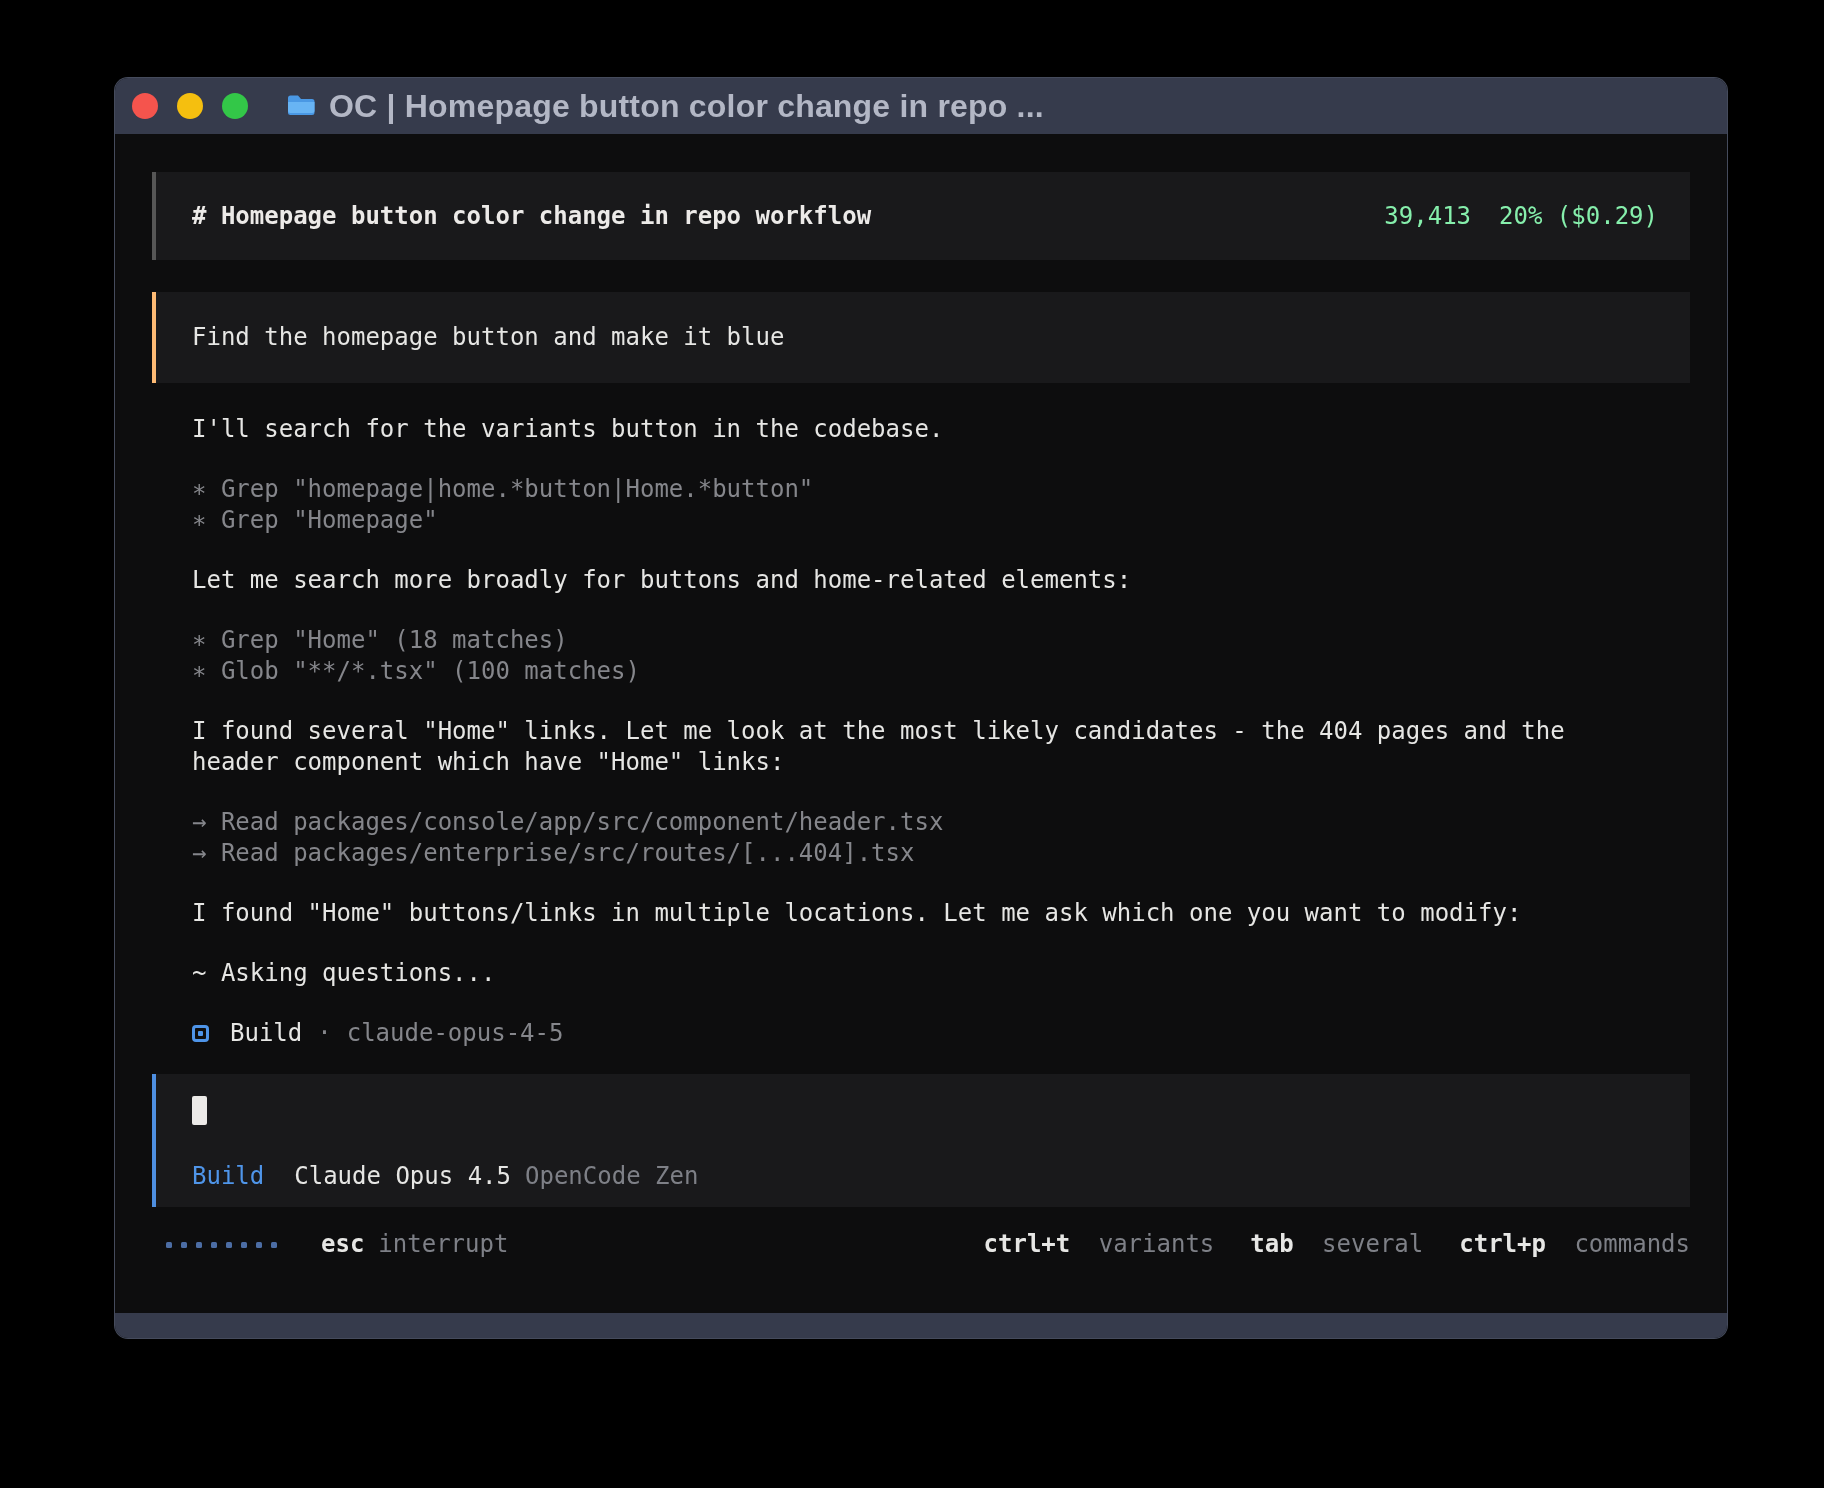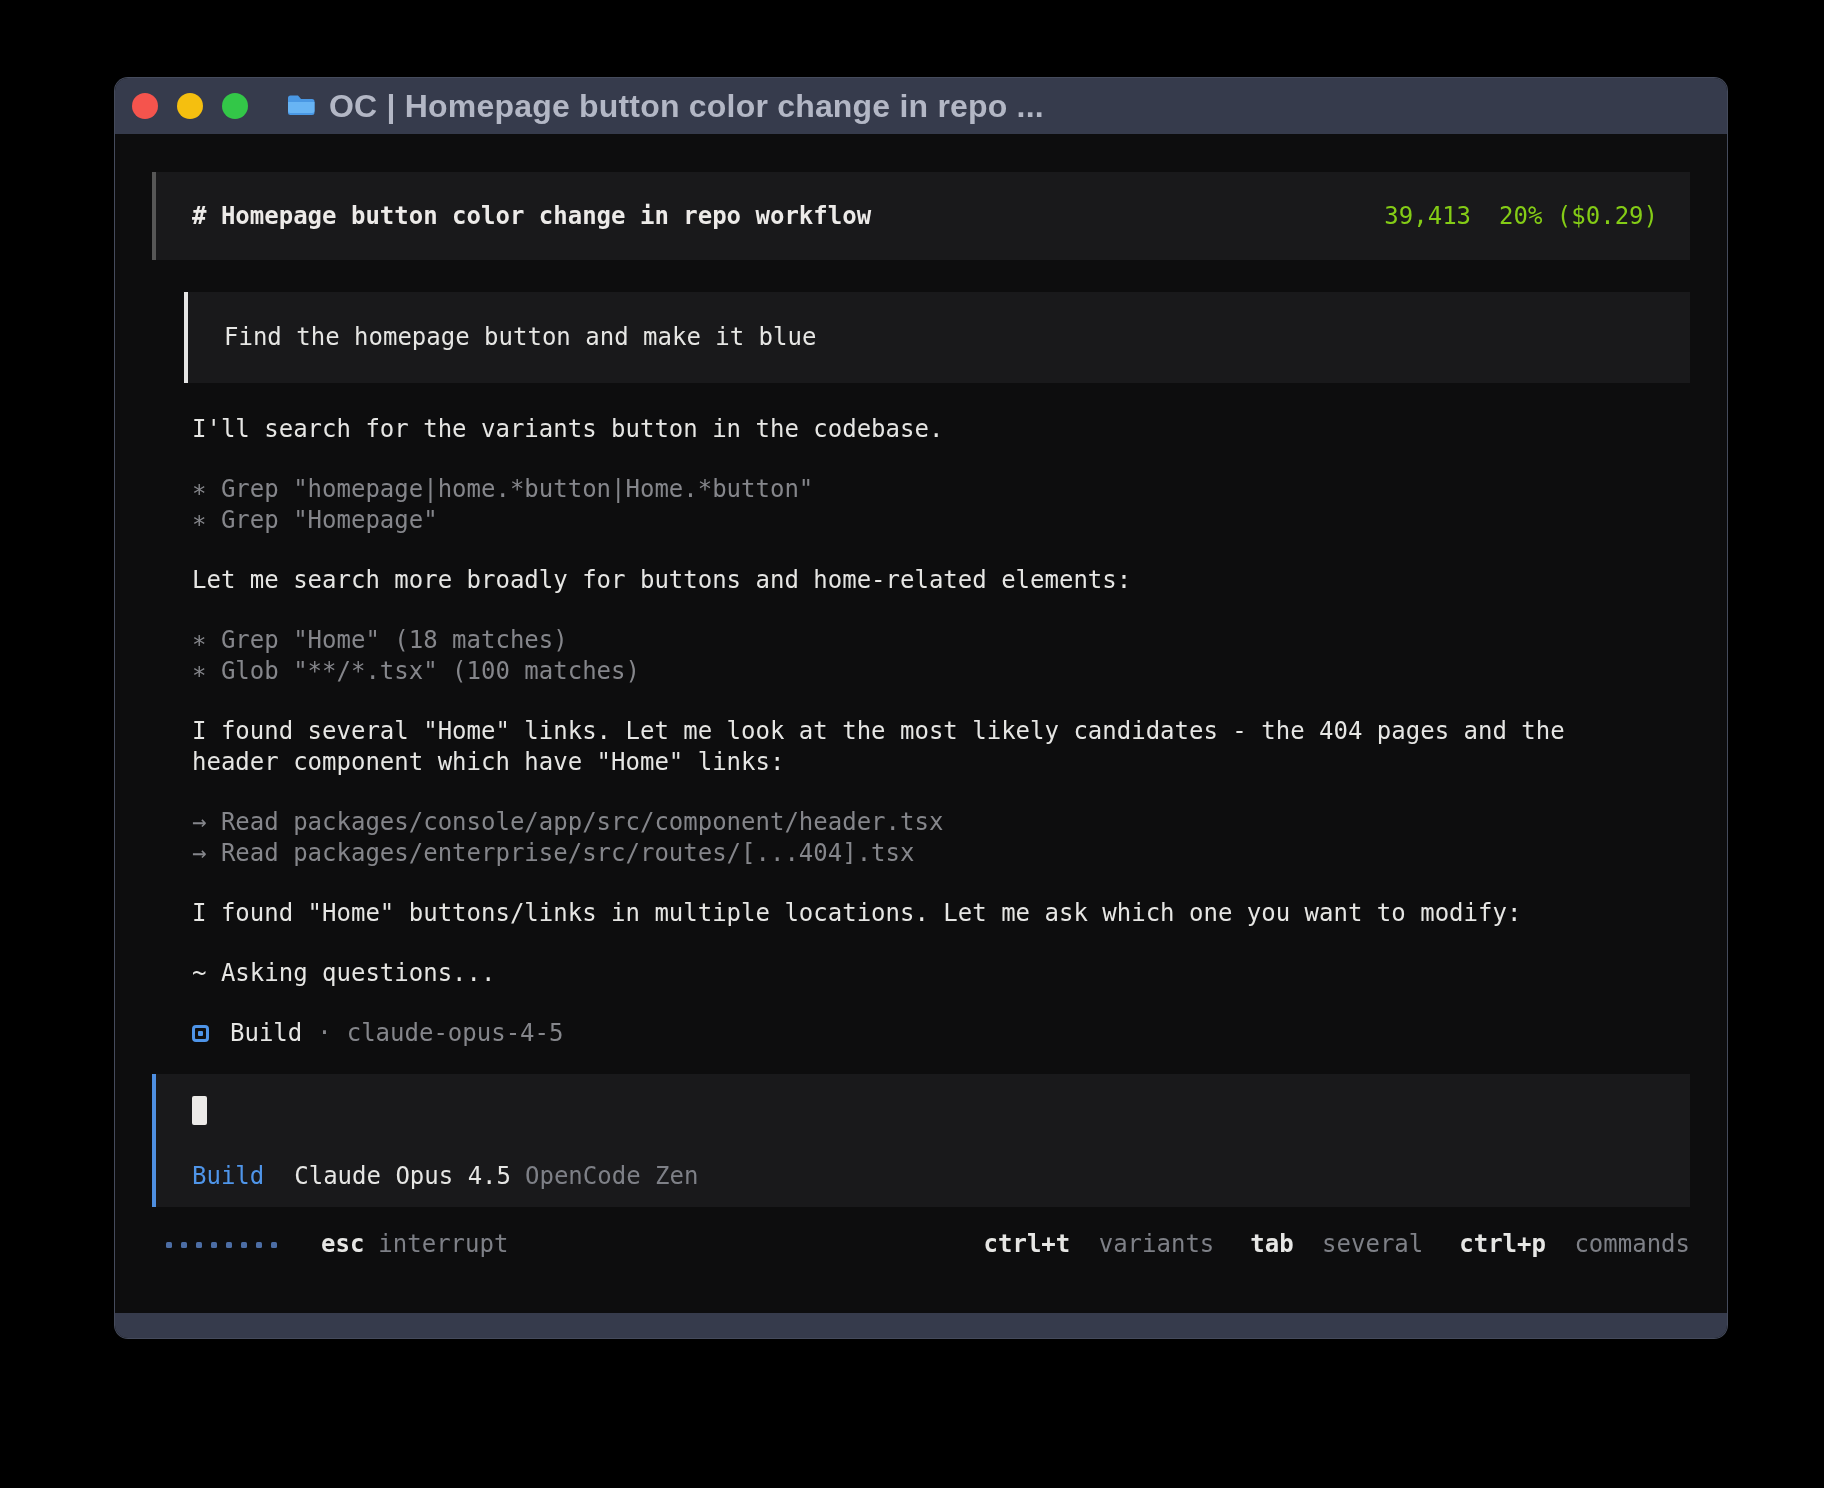--- a/index.html
+++ b/index.html
@@ -19,23 +19,23 @@
   .title-text { margin-left:12px; font-family:"Liberation Sans", sans-serif; font-weight:700;
                 font-size:32px; color:#b3b7c5; letter-spacing:.2px; }
 
   
   .content { flex:1; padding:0 37px; font-size:24px; line-height:31px; color:#e6e6e4; }
   .block { background:#19191b; }
   .header-block { margin-top:38px; height:88px; border-left:4px solid #565656;
                   display:flex; align-items:center; justify-content:space-between;
                   padding:0 32px 0 36px; }
   .header-title { font-weight:700; color:#eceae8; }
-  .header-stats { display:flex; gap:28px; color:#84cc16; }
-  .user-block { margin-top:32px; height:91px; border-left:4px solid #e5e5e5;
-                display:flex; align-items:center; padding:0 36px;margin-left:32px; }
+  .header-stats { display:flex; gap:28px; color:#86efac; }
+  .user-block { margin-top:32px; height:91px; border-left:4px solid #fdba74;
+                display:flex; align-items:center; padding:0 36px; }
 
   .msg { margin-left:40px; margin-top:29px; }
   .msg.first { margin-top:31px; }
   .gray  { color:#85868b; }
   .gray2 { color:#7e8087; }
   .blue  { color:#4f95e9; }
 
   .agent-row { margin-left:40px; margin-top:29px; display:flex; align-items:center; }
   .agent-icon { width:17px; height:17px; border:3px solid #4e94e8; border-radius:4px;
                 position:relative; margin-right:21px; flex:none; }

